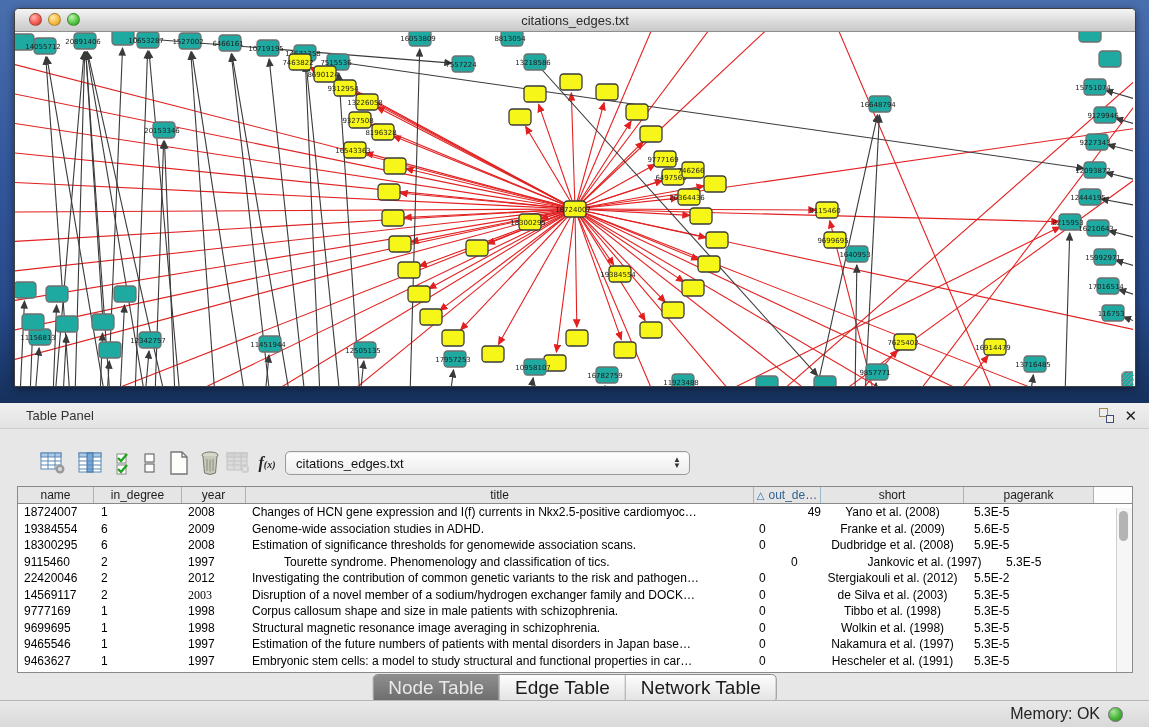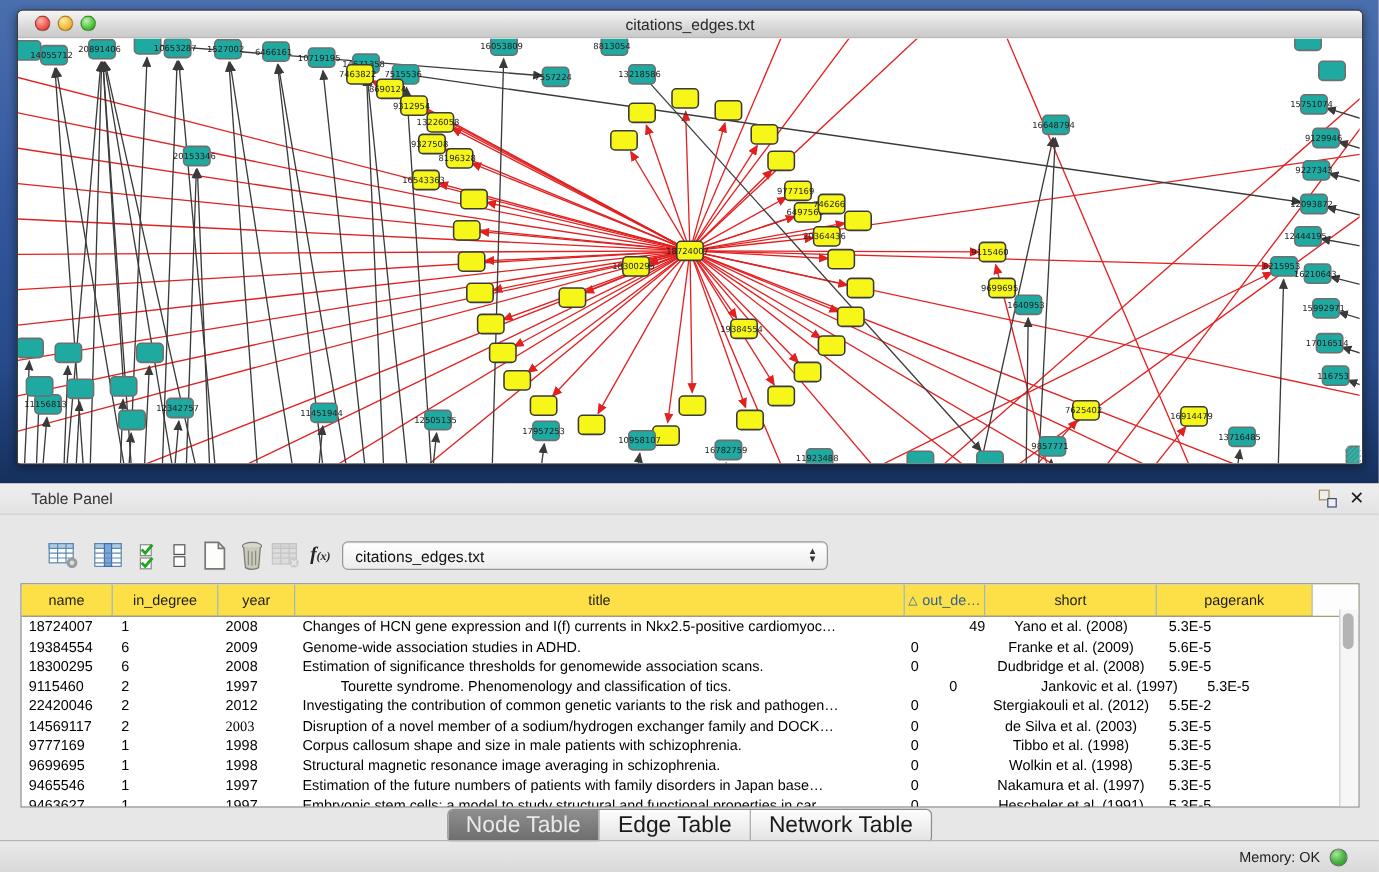--- a/index.html
+++ b/index.html
@@ -43,21 +43,21 @@
   .fx{font-family:"Liberation Serif","DejaVu Serif",serif;font-style:italic;font-weight:bold;font-size:16px;color:#222;}
   .fx small{font-size:10px;}
   .combo{position:absolute;left:285px;top:48px;width:405px;height:24px;box-sizing:border-box;
     border:1px solid #9a9a9a;border-radius:5px;background:linear-gradient(180deg,#ffffff,#ececec);
     box-shadow:inset 0 1px 1px rgba(0,0,0,.08);display:flex;align-items:center;}
   .combo-text{flex:1;font-size:13px;color:#111;padding-left:10px;white-space:nowrap;overflow:hidden;}
   .combo-arrows{width:20px;display:flex;flex-direction:column;align-items:center;justify-content:center;line-height:6px;font-size:8px;color:#333;padding-right:2px;}
   
   .dtable{position:absolute;left:17px;top:83px;width:1116px;height:187px;box-sizing:border-box;
     border:1px solid #8a8a8a;background:#fff;overflow:hidden;}
-  .thead{display:flex;height:27px;background:#fde047;border-bottom:1px solid #8a8a8a;box-sizing:border-box;}
+  .thead{display:flex;height:17px;background:#e5e5e5;border-bottom:1px solid #8a8a8a;box-sizing:border-box;}
   .th{font-size:12px;color:#1c1c1c;display:flex;align-items:center;justify-content:center;
     border-right:1px solid #96b9cb;box-sizing:border-box;overflow:hidden;white-space:nowrap;}
   .th.sorted{color:#33628e;}
   .th .tri{color:#2a6fb0;font-size:10px;margin-right:4px;}
   .th:last-child{border-right:none;}
   .th.filler{background:#fdfdfd;border-right:none;}
   .tbody{position:relative;}
   .tr{display:flex;height:16.5px;line-height:16.5px;}
   .td{font-size:12px;color:#000;white-space:nowrap;overflow:hidden;box-sizing:border-box;}
   .vscroll{position:absolute;right:0;top:21px;bottom:0;width:15px;background:#f6f6f6;border-left:1px solid #cecece;}
@@ -66,21 +66,21 @@
   .tabs{position:absolute;top:271px;left:50%;transform:translateX(-50%);display:flex;
     border:1px solid #8c8c8c;border-radius:5px;overflow:hidden;background:linear-gradient(180deg,#fdfdfd,#e2e2e2);
     box-shadow:0 1px 0 rgba(255,255,255,.6);}
   .tab{font-size:19px;color:#1a1a1a;padding:2px 15px 3px 15px;border-left:1px solid #a8a8a8;}
   .tab:first-child{border-left:none;}
   .tab.sel{background:linear-gradient(180deg,#8e8e8e,#6c6c6c);color:#e9e9e9;border-left:none;}
   
   .statusbar{position:absolute;left:0;top:297px;width:100%;height:27px;box-sizing:border-box;
     border-top:1px solid #b5b5b5;background:linear-gradient(180deg,#e9e9e9,#d9d9d9);
     display:flex;align-items:center;justify-content:flex-end;}
-  .mem-label{font-size:12px;color:#222;margin-right:8px;}
+  .mem-label{font-size:16px;color:#222;margin-right:8px;}
   .mem-dot{width:15px;height:15px;border-radius:50%;margin-right:26px;border:1px solid #6d6d6d;box-sizing:border-box;
     background:radial-gradient(circle at 35% 30%,#a9e69b,#44b437 55%,#2e8f24);}
 </style>
 </head>
 <body>
 
 <div class="desktop">
   <div class="gwin">
     <div class="titlebar">
       <div class="lights">
@@ -543,21 +543,21 @@
           <div class="td" style="width: 64px; text-align: left; padding-left: 6px;">1998</div>
           <div class="td" style="width: 508px; text-align: left; padding-left: 6px;">Structural magnetic resonance image averaging in schizophrenia.</div>
           <div class="td" style="width: 67px; text-align: left; padding-left: 5px;">0</div>
           <div class="td" style="width: 143px; text-align: center; padding-left: 0px;">Wolkin et al. (1998)</div>
           <div class="td" style="width: 130px; text-align: left; padding-left: 10px;">5.3E-5</div>
         </div>
         <div class="tr">
           <div class="td" style="width: 76px; text-align: left; padding-left: 6px;">9465546</div>
           <div class="td" style="width: 88px; text-align: left; padding-left: 7px;">1</div>
           <div class="td" style="width: 64px; text-align: left; padding-left: 6px;">1997</div>
-          <div class="td" style="width: 508px; text-align: left; padding-left: 6px;">Estimation of the future numbers of patients with family disorders in Japan base…</div>
+          <div class="td" style="width: 508px; text-align: left; padding-left: 6px;">Estimation of the future numbers of patients with mental disorders in Japan base…</div>
           <div class="td" style="width: 67px; text-align: left; padding-left: 5px;">0</div>
           <div class="td" style="width: 143px; text-align: center; padding-left: 0px;">Nakamura et al. (1997)</div>
           <div class="td" style="width: 130px; text-align: left; padding-left: 10px;">5.3E-5</div>
         </div>
         <div class="tr">
           <div class="td" style="width: 76px; text-align: left; padding-left: 6px;">9463627</div>
           <div class="td" style="width: 88px; text-align: left; padding-left: 7px;">1</div>
           <div class="td" style="width: 64px; text-align: left; padding-left: 6px;">1997</div>
           <div class="td" style="width: 508px; text-align: left; padding-left: 6px;">Embryonic stem cells: a model to study structural and functional properties in car…</div>
           <div class="td" style="width: 67px; text-align: left; padding-left: 5px;">0</div>

